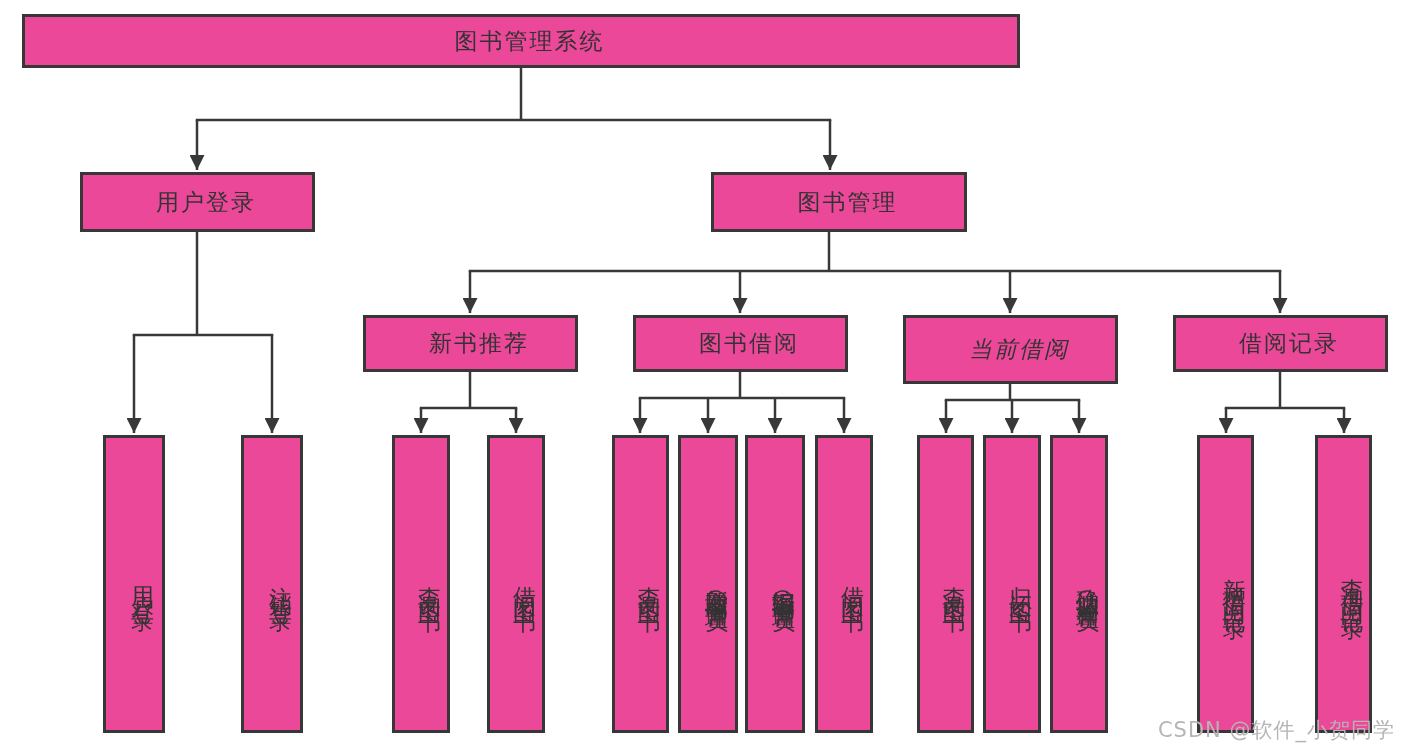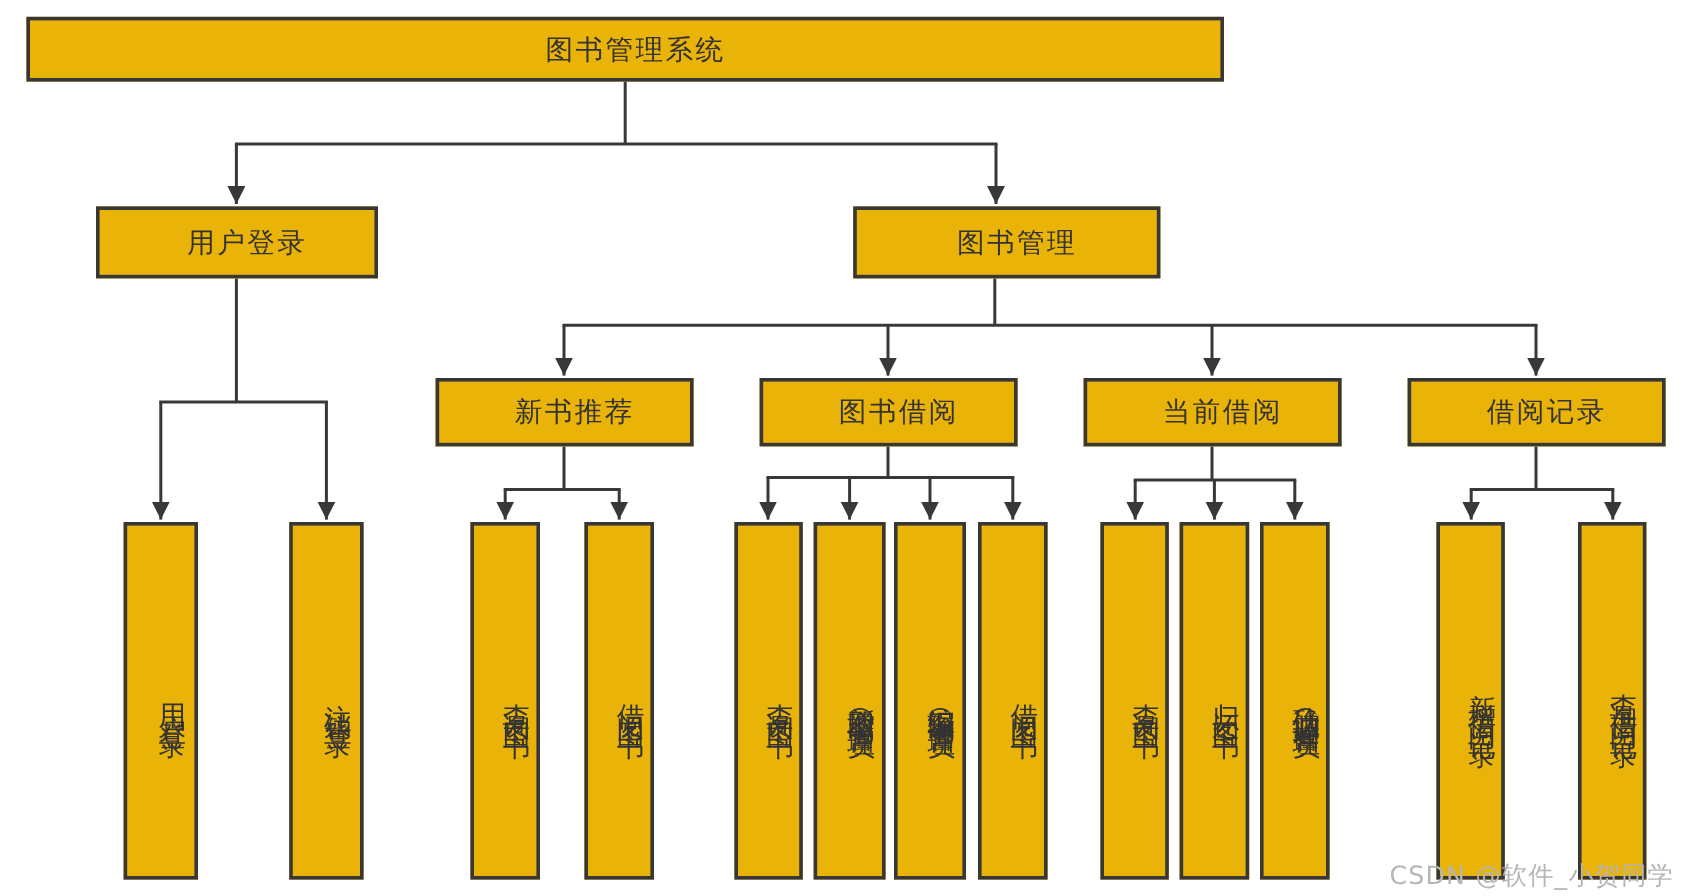--- a/index.html
+++ b/index.html
@@ -2,37 +2,37 @@
 <html><head>
 <meta charset="utf-8">
 <style>
   html,body{margin:0;padding:0;background:#fff;}
   .canvas{
     position:relative;width:1405px;height:747px;background:#ffffff;
     font-family:"DejaVu Sans", sans-serif;overflow:hidden;
   }
   .wires{position:absolute;left:0;top:0;width:1405px;height:747px;z-index:1;}
   .node{
-    position:absolute;background:#eab308;border:3px solid #373737;box-sizing:border-box;
+    position:absolute;background:#ec4899;border:3px solid #373737;box-sizing:border-box;
     display:flex;align-items:center;justify-content:center;color:#333333;z-index:2;padding-left:17px;
   }
   .h-label{font-size:23px;letter-spacing:2px;white-space:nowrap;}
   .leaf{top:435px;height:298px;}
   .v-label{
     display:block;writing-mode:vertical-rl;text-orientation:mixed;
     font-size:23px;line-height:1;letter-spacing:8px;white-space:nowrap;color:#333333;
   }
   .v-label.tight{letter-spacing:3px;}
   
   .n-root{left:22px;top:14px;width:998px;height:54px;}
   .n-user{left:80px;top:172px;width:235px;height:60px;}
   .n-mgmt{left:711px;top:172px;width:256px;height:60px;}
   .n-l3a{left:363px;top:315px;width:215px;height:57px;}
   .n-l3b{left:633px;top:315px;width:215px;height:57px;}
-  .n-l3c{left:903px;top:315px;width:215px;height:57px;}
+  .n-l3c{left:903px;top:315px;width:215px;height:69px;font-style:italic;}
   .n-l3d{left:1173px;top:315px;width:215px;height:57px;}
   .lf1{left:103px;width:62px;}
   .lf2{left:241px;width:62px;}
   .lf3{left:392px;width:58px;}
   .lf4{left:487px;width:58px;}
   .lf5{left:612px;width:57px;}
   .lf6{left:678px;width:60px;}
   .lf7{left:745px;width:60px;}
   .lf8{left:815px;width:58px;}
   .lf9{left:917px;width:57px;}

